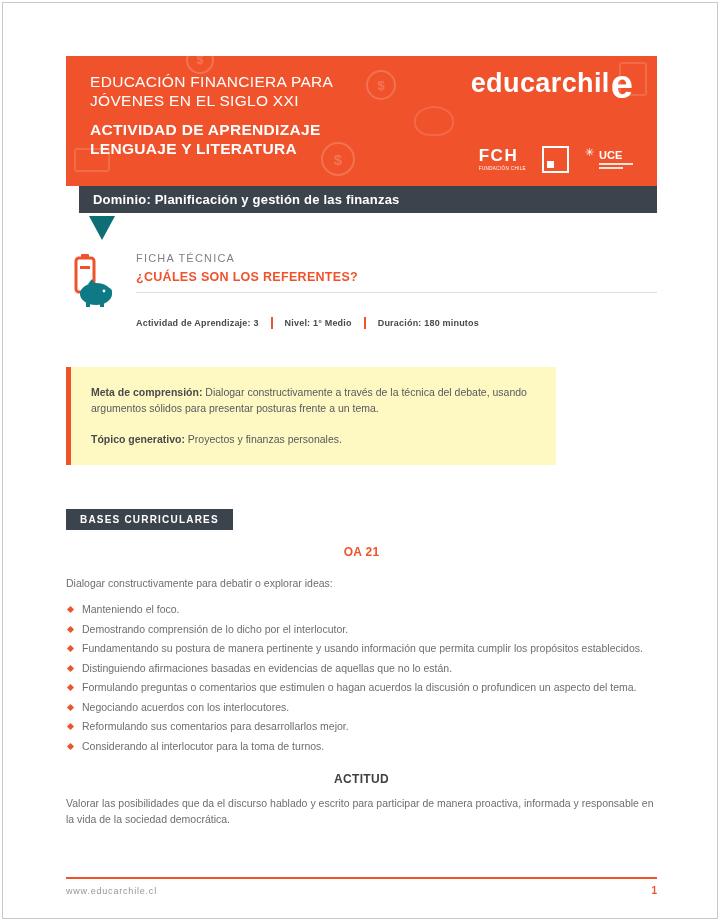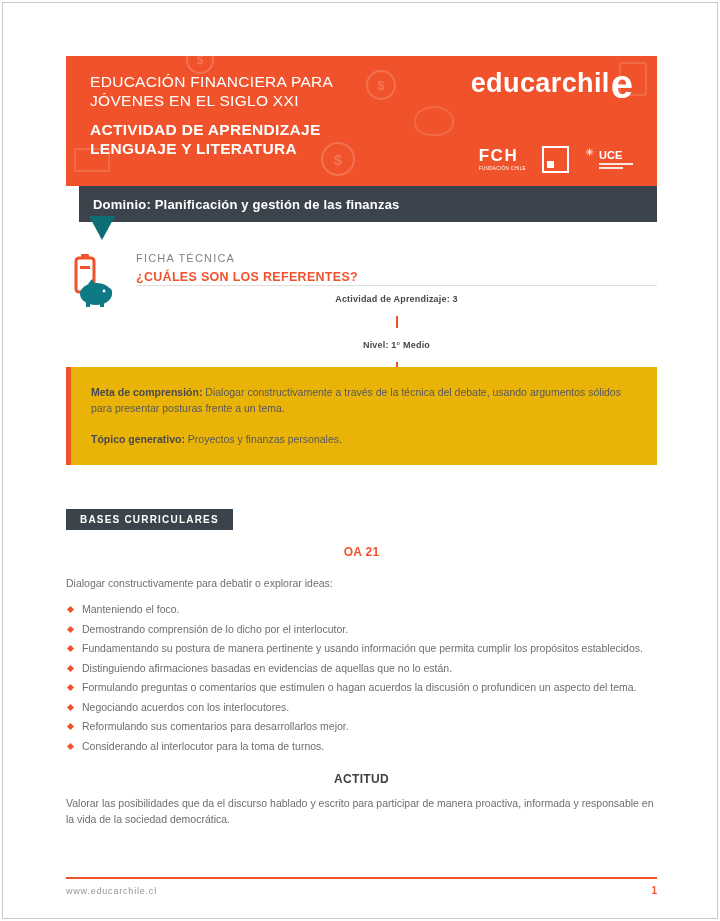--- a/index.html
+++ b/index.html
@@ -41,49 +41,49 @@
   .min-logo { width:23px; height:23px; border:2px solid #fff; position:relative; }
   .min-logo::after { content:""; position:absolute; left:3px; bottom:3px; width:7px; height:7px; background:#fff; }
   .uce { display:flex; flex-direction:column; align-items:flex-start; position:relative; padding-left:14px; }
   .uce-mark { position:absolute; left:0; top:-4px; font-size:11px; color:#fff; }
   .uce-main { font-weight:700; font-size:11px; line-height:11px; }
   .uce-bar  { width:34px; height:2px; background:rgba(255,255,255,0.85); margin-top:2px; }
   .uce-bar.short { width:24px; }
 
   
   .domain-bar {
-    position:absolute; left:76px; top:183px; width:578px; height:36px; box-sizing:border-box;
+    position:absolute; left:76px; top:183px; width:578px; height:27px; box-sizing:border-box;
     background:#3B434C; color:#fff; font-weight:700; font-size:13px;
     display:flex; align-items:center; padding-left:14px; letter-spacing:0.2px;
   }
   .tail {
     position:absolute; left:86px; top:213px; width:0; height:0;
     border-left:13px solid transparent; border-right:13px solid transparent;
     border-top:24px solid #0D6E75;
   }
 
   
   .ficha { position:absolute; left:63px; top:249px; width:591px; display:flex; }
   .ficha-icon {
     flex:0 0 auto; width:50px; height:56px; position:relative;
   }
   .ficha-body { flex:1; margin-left:20px; }
   .ficha-kicker { color:#808285; font-size:11px; letter-spacing:1.2px; }
   .ficha-title  { color:#F0532C; font-weight:700; font-size:12.5px; margin-top:6px; letter-spacing:0.3px; }
   .ficha-meta {
-    margin-top:1px; padding-top:8px; border-top:1px solid #DCDDDE;
+    margin-top:8px; padding-top:24px; border-top:1px solid #DCDDDE;
     display:flex; align-items:center; gap:12px;
-    font-size:9px; font-weight:700; color:#45494E; letter-spacing:0.2px;flex-direction:column;
+    font-size:9px; font-weight:700; color:#45494E; letter-spacing:0.2px;
   }
   .sep { width:2px; height:12px; background:#F0532C; }
 
   
   .summary {
-    position:absolute; left:63px; top:364px; width:591px; box-sizing:border-box;
-    background:#eab308; border-left:5px solid #F0532C;
+    position:absolute; left:63px; top:364px; width:490px; box-sizing:border-box;
+    background:#fef9c3; border-left:5px solid #F0532C;
     padding:17px 20px 18px 20px;
     font-size:10.5px; line-height:16px; color:#58585B;
   }
   .summary p { margin:0; }
   .summary p + p { margin-top:15px; }
   .summary b { color:#4A4A4C; }
 
   
   .badge {
     position:absolute; left:63px; top:506px; background:#3B434C; color:#fff;

